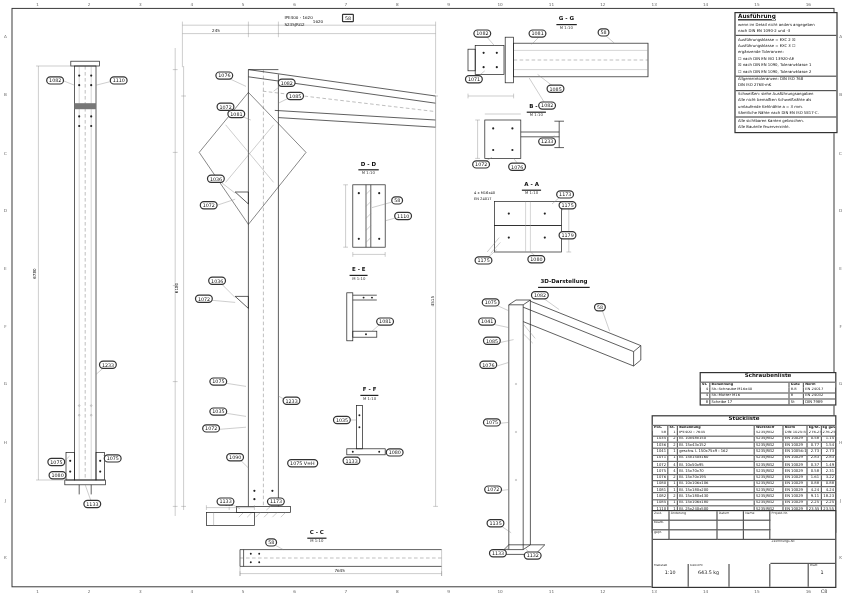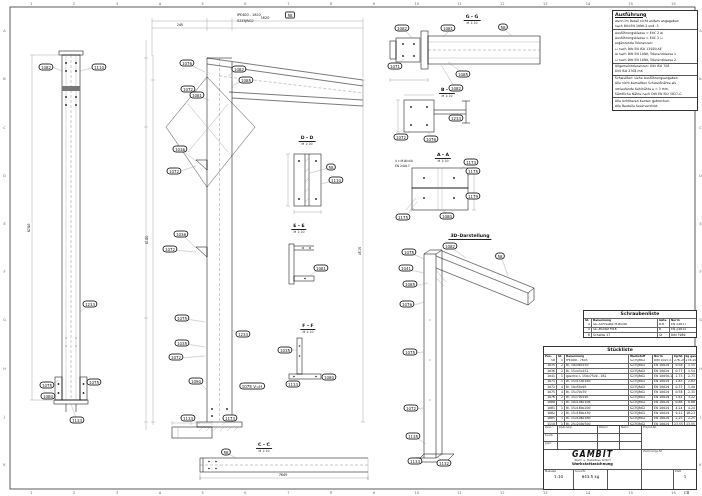--- a/index.html
+++ b/index.html
@@ -615,25 +615,20 @@
 
     <div class="cell lab" style="left:0;top:8px;width:14px;height:8px;">bearb.</div>
     <div class="cell" style="left:14px;top:8px;width:40px;height:8px;"></div>
     <div class="cell" style="left:54px;top:8px;width:22px;height:8px;"></div>
     <div class="cell" style="left:76px;top:8px;width:22px;height:8px;"></div>
     <div class="cell lab" style="left:0;top:16px;width:14px;height:8px;">gepr.</div>
     <div class="cell" style="left:14px;top:16px;width:40px;height:8px;"></div>
     <div class="cell" style="left:54px;top:16px;width:22px;height:8px;"></div>
     <div class="cell" style="left:76px;top:16px;width:22px;height:8px;"></div>
 
-    <div class="cell" style="left:0;top:24px;width:98px;height:20px;">
-      <div class="company">GAMBIT</div>
-      <div class="companysub">Stahl- u. Metallbau GmbH</div>
-      <div class="doctype">Werkstattzeichnung</div>
-    </div>
 
     <div class="cell" style="left:0;top:44px;width:30px;height:19px;border-bottom:none;">
       <div class="lab">Maßstab</div>
       <div class="val">1:10</div>
     </div>
     <div class="cell" style="left:30px;top:44px;width:34px;height:19px;border-bottom:none;">
       <div class="lab">Gewicht</div>
       <div class="val">643.5 kg</div>
     </div>
     <div class="cell" style="left:64px;top:44px;width:34px;height:19px;border-bottom:none;"></div>

